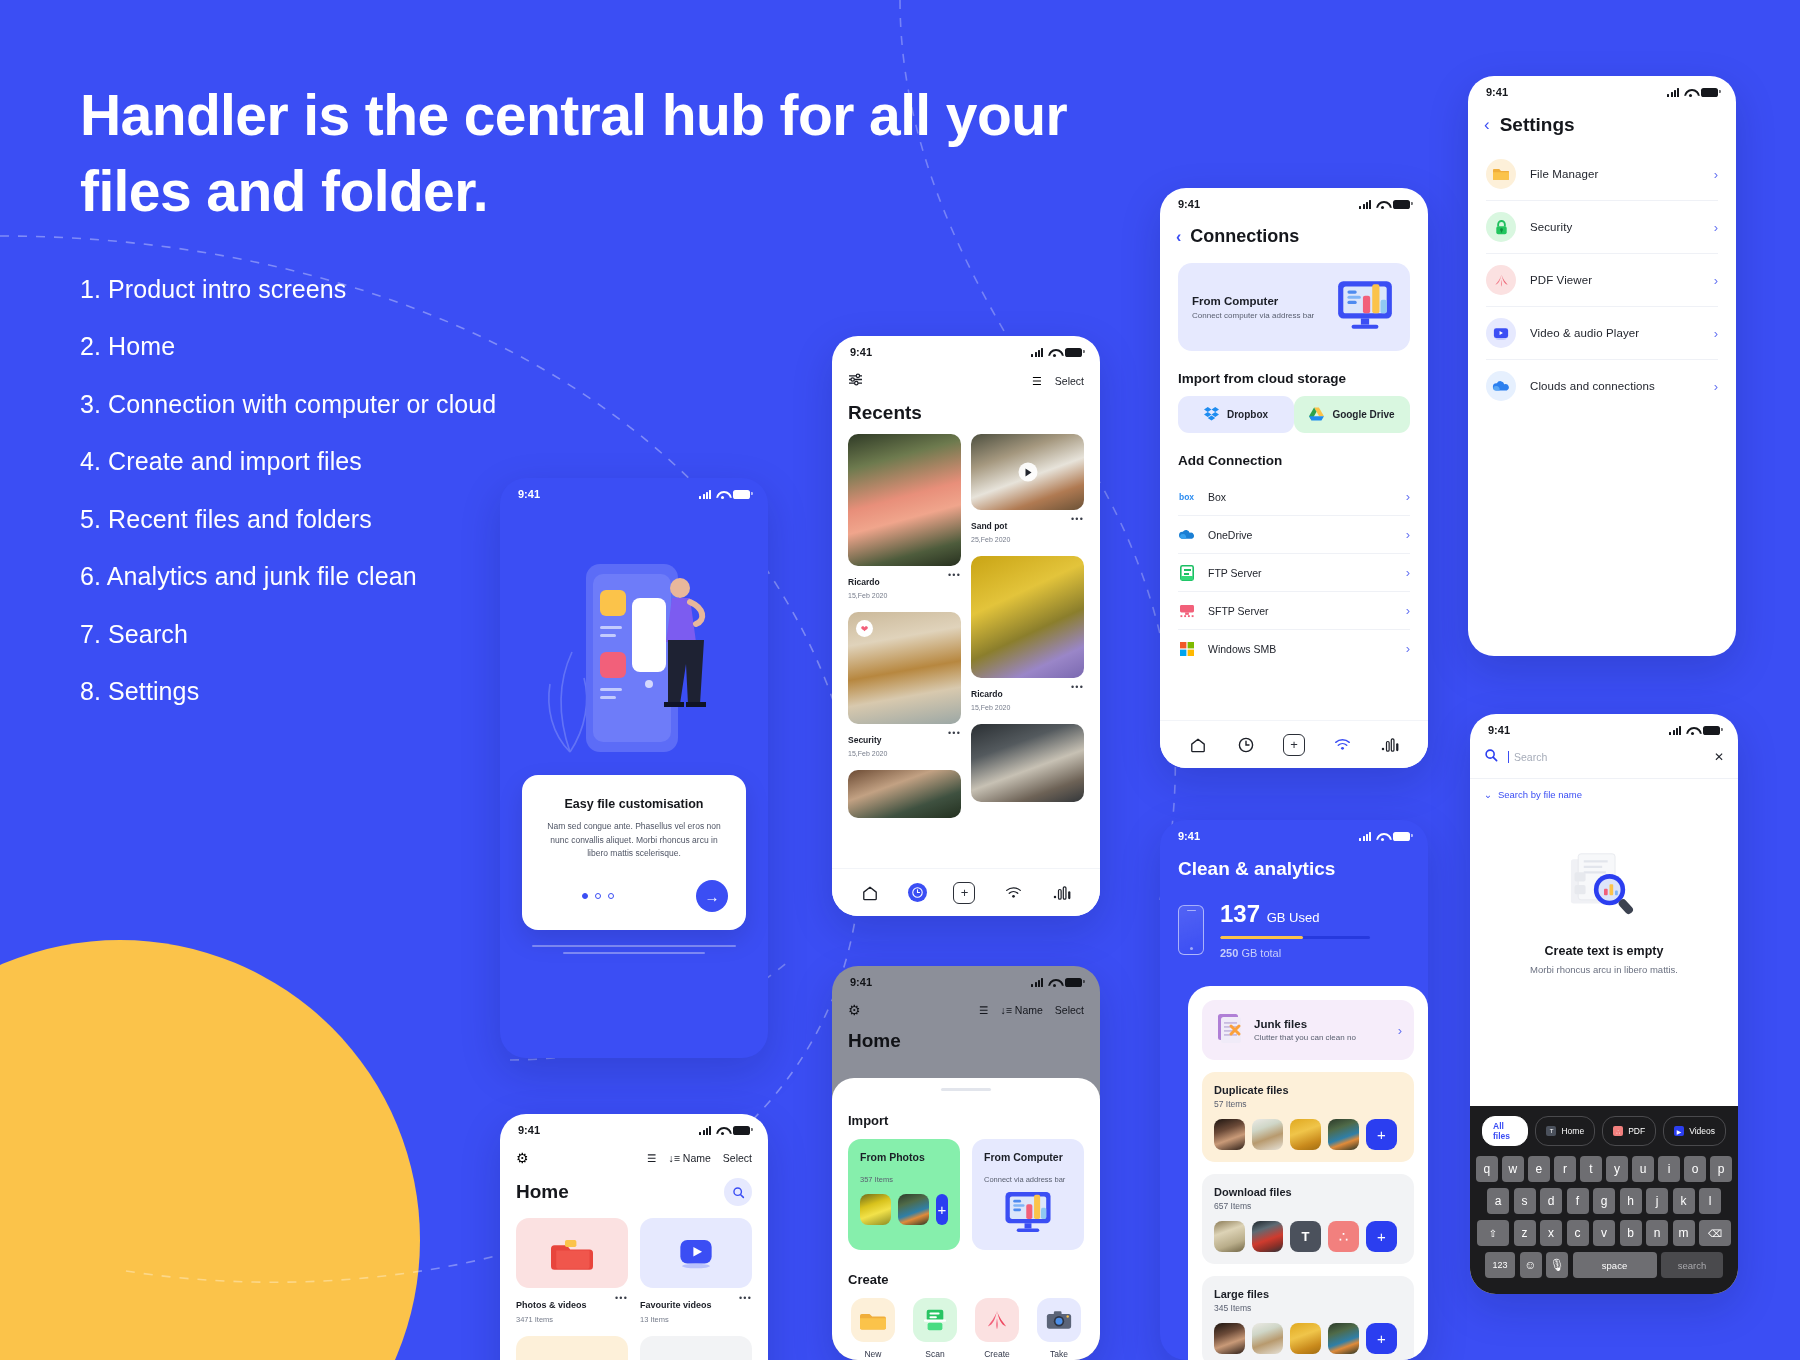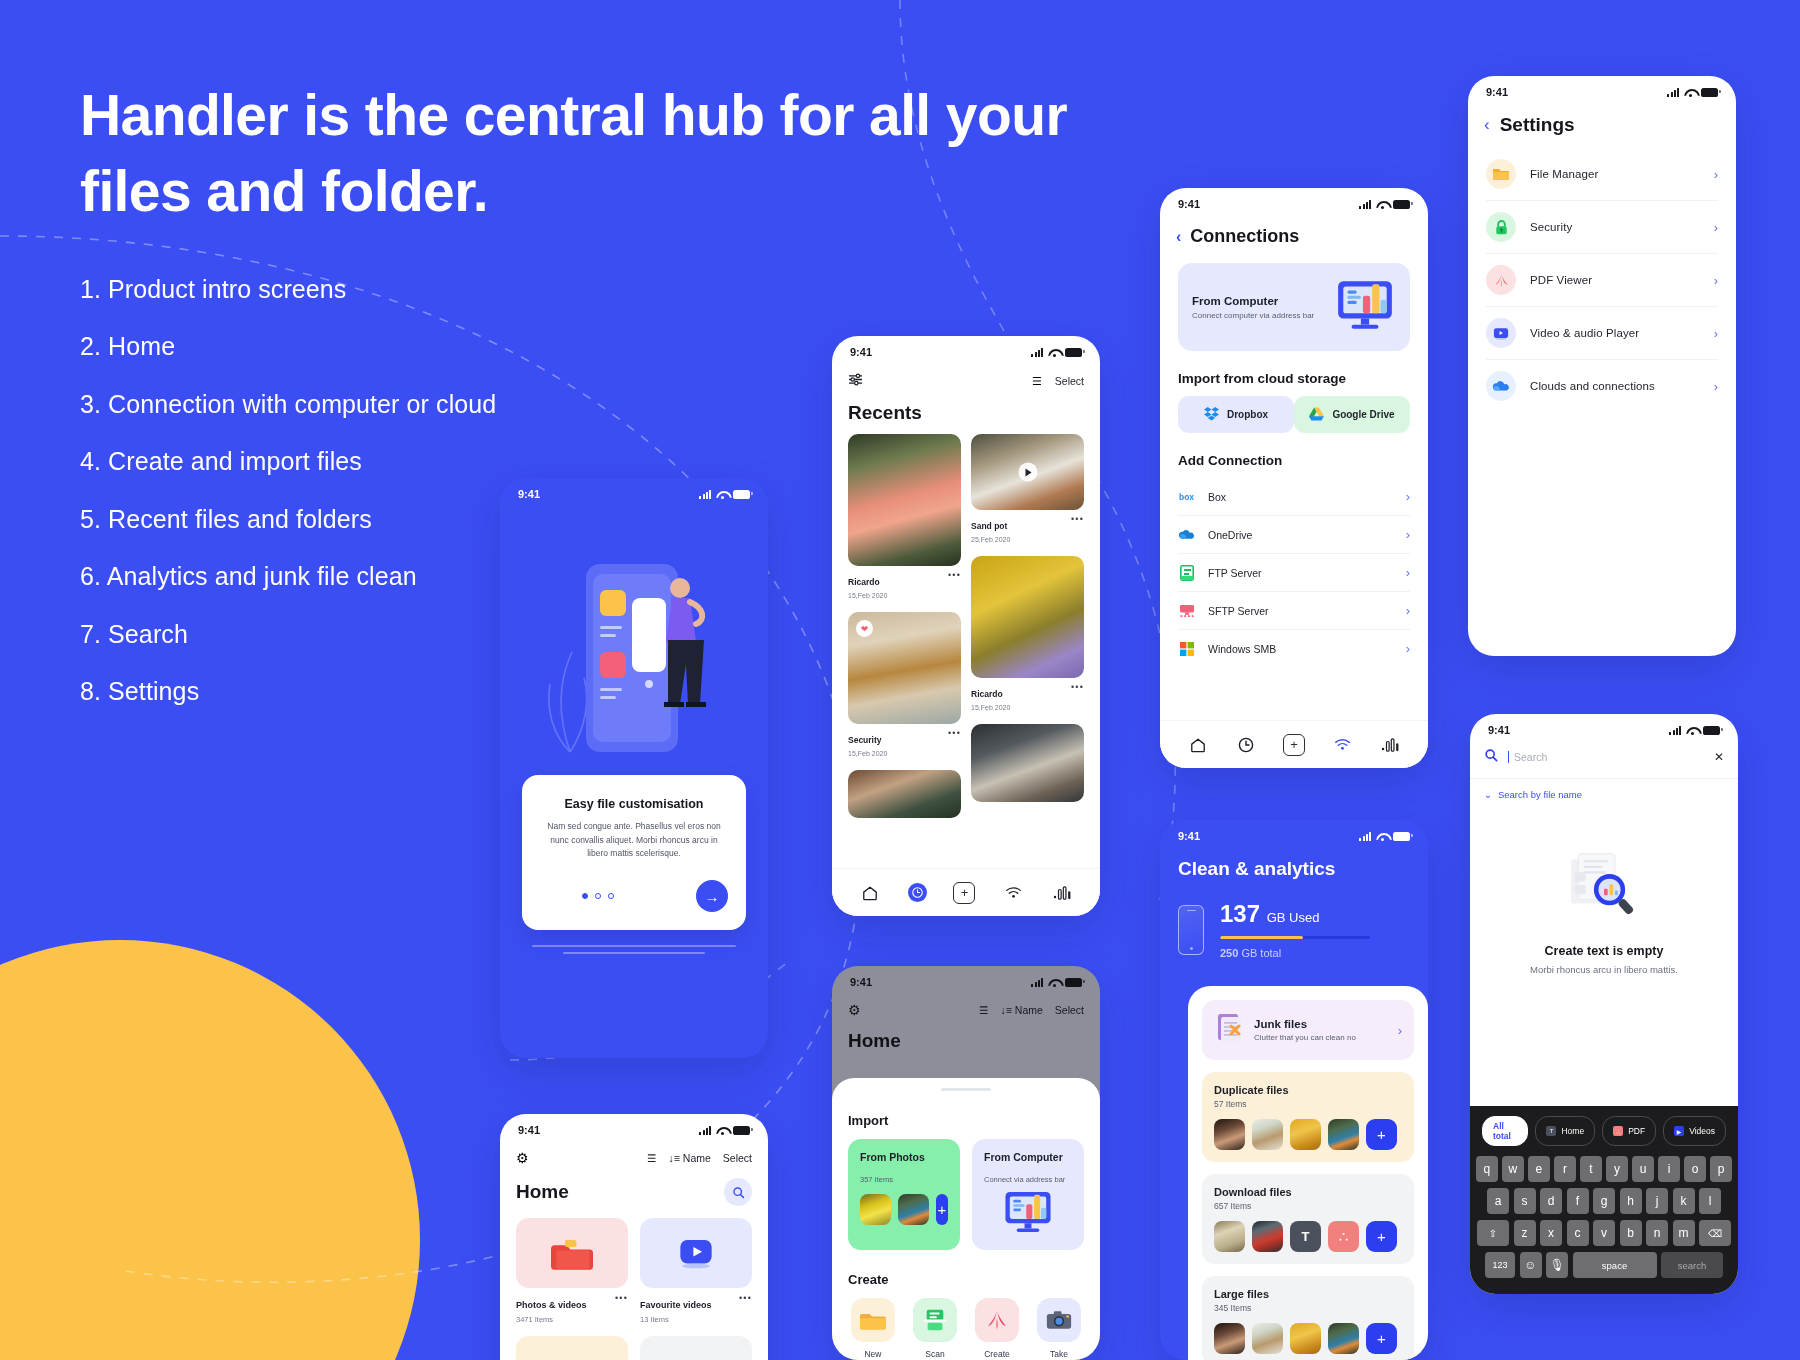--- a/index.html
+++ b/index.html
@@ -1002,21 +1002,21 @@
           <rect x="56" y="39" width="4" height="12" rx="1" fill="#FBC34A"></rect>
           <rect x="62" y="46" width="3" height="5" rx="1" fill="#7FB4F7"></rect>
           <rect x="66" y="56" width="9" height="18" rx="4" transform="rotate(-42 70 60)" fill="#3C4250"></rect>
         </svg>
       </span>
       <div class="empty-t">Create text is empty</div>
       <div class="empty-s">Morbi rhoncus arcu in libero mattis.</div>
     </div>
     <div class="kb-wrap">
       <div class="chips">
-        <span class="chip active">All total</span>
+        <span class="chip active">All files</span>
         <span class="chip">
           <span class="chip-ico" style="background:#4B515C">T</span>
           <span>Home</span>
         </span>
         <span class="chip">
           <span class="chip-ico" style="background:#F2807E">∴</span>
           <span>PDF</span>
         </span>
         <span class="chip">
           <span class="chip-ico" style="background:#2B3EF0">▶</span>

